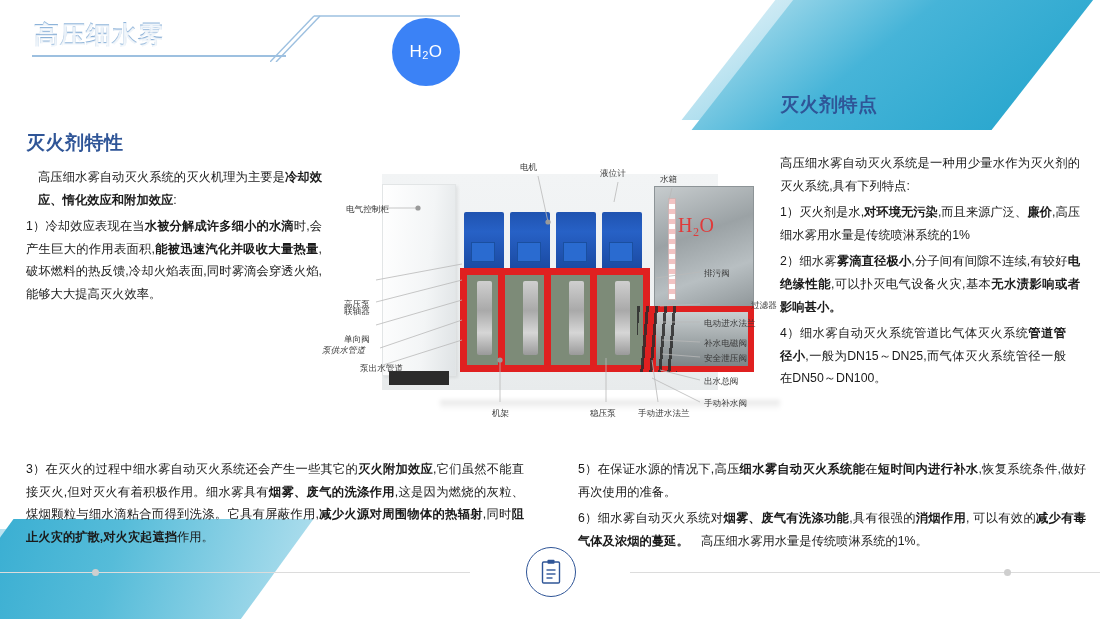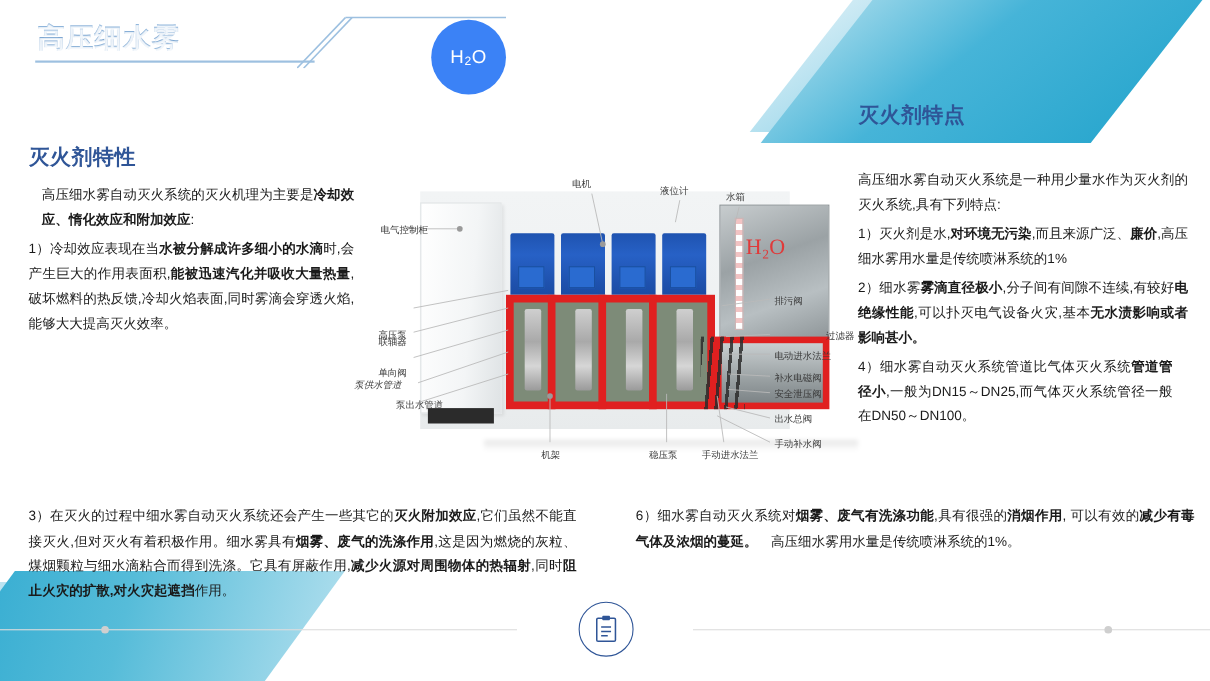--- a/index.html
+++ b/index.html
@@ -177,20 +177,21 @@
   <div class="txt col-right">
       <p style="margin:0 0 4px 0">高压细水雾自动灭火系统是一种用少量水作为灭火剂的灭火系统,具有下列特点:</p>
       <p style="margin:0 0 4px 0">1）灭火剂是水,<b>对环境无污染</b>,而且来源广泛、<b>廉价</b>,高压细水雾用水量是传统喷淋系统的1%</p>
       <p style="margin:0 0 4px 0">2）细水雾<b>雾滴直径极小</b>,分子间有间隙不连续,有较好<b>电绝缘性能</b>,可以扑灭电气设备火灾,基本<b>无水渍影响或者影响甚小。</b></p>
       <p style="margin:0 14px 4px 0">4）细水雾自动灭火系统管道比气体灭火系统<b>管道管径小</b>,一般为DN15～DN25,而气体灭火系统管径一般在DN50～DN100。</p>
     </div>
   <div class="txt bot-left">
       <p style="margin:0 0 4px 0">3）在灭火的过程中细水雾自动灭火系统还会产生一些其它的<b>灭火附加效应</b>,它们虽然不能直接灭火,但对灭火有着积极作用。细水雾具有<b>烟雾、废气的洗涤作用</b>,这是因为燃烧的灰粒、煤烟颗粒与细水滴粘合而得到洗涤。它具有屏蔽作用,<b>减少火源对周围物体的热辐射</b>,同时<b>阻止火灾的扩散,对火灾起遮挡</b>作用。</p>
     </div>
   <div class="txt bot-right">
+      <p style="margin:0 0 4px 0">5）在保证水源的情况下,高压<b>细水雾自动灭火系统能</b>在<b>短时间内进行补水</b>,恢复系统条件,做好再次使用的准备。</p>
       <p style="margin:0 0 4px 0">6）细水雾自动灭火系统对<b>烟雾、废气有洗涤功能</b>,具有很强的<b>消烟作用</b>, 可以有效的<b>减少有毒气体及浓烟的蔓延。</b>　高压细水雾用水量是传统喷淋系统的1%。</p>
     </div>
 
   <div class="diagram">
     <div class="photo">
       <div class="cabinet"></div>
 
       <div class="motor" style="left:82px;"></div>
       <div class="motor" style="left:128px;"></div>
       <div class="motor" style="left:174px;"></div>

